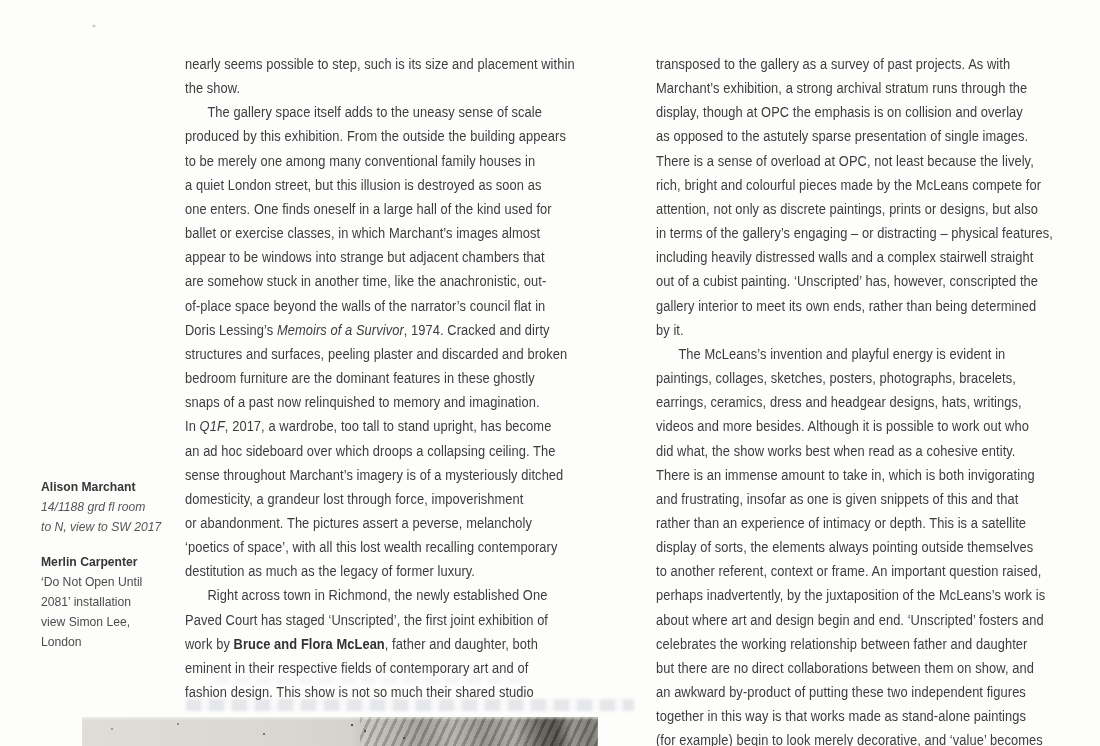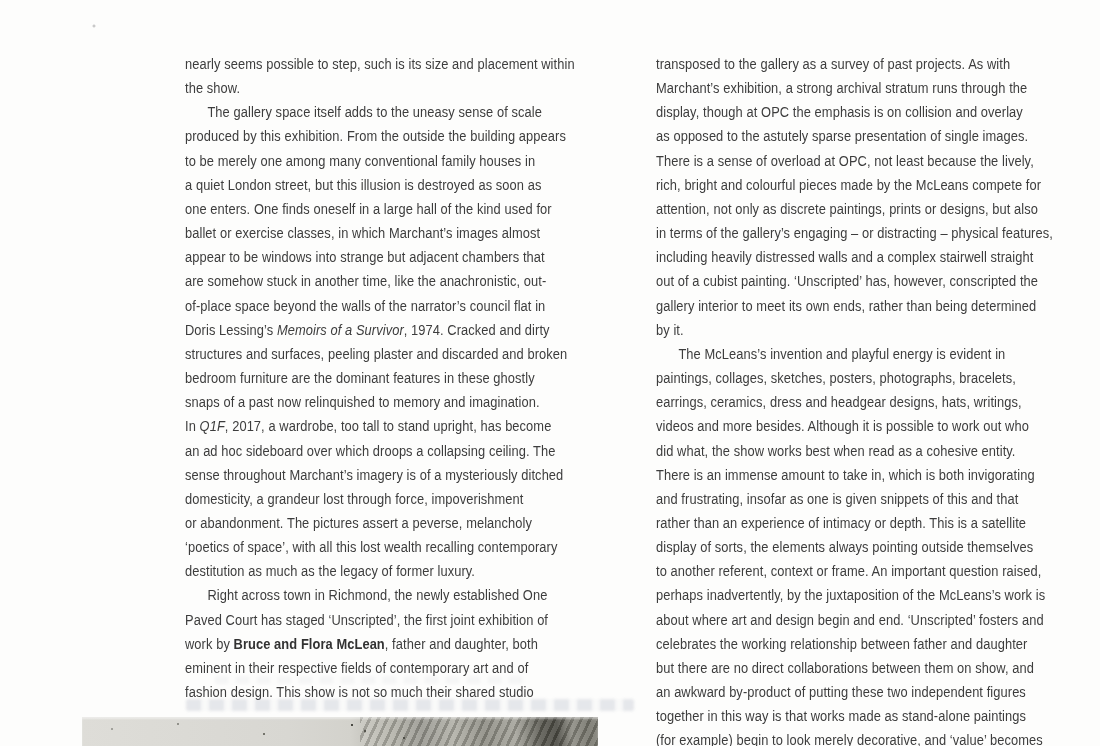--- a/index.html
+++ b/index.html
@@ -85,20 +85,32 @@
     background:radial-gradient(circle,#c9c9c9 30%,transparent 70%);
   }
 </style>
 </head>
 <body>
 
 <div class="page">
   <div class="scan-speck"></div>
 
   <aside id="captions">
+      <div class="caption-block caption-italic">
+        <div class="cline caption-artist">Alison Marchant</div>
+        <div class="cline caption-line">14/1188 grd fl room</div>
+        <div class="cline caption-line">to N, view to SW 2017</div>
+      </div>
+      <div class="caption-block">
+        <div class="cline caption-artist">Merlin Carpenter</div>
+        <div class="cline caption-line">‘Do Not Open Until</div>
+        <div class="cline caption-line">2081’ installation</div>
+        <div class="cline caption-line">view Simon Lee,</div>
+        <div class="cline caption-line">London</div>
+      </div>
     </aside>
 
   <div id="left-column" class="column">
       <div class="line">nearly seems possible to step, such is its size and placement within</div>
       <div class="line">the show.</div>
       <div class="line indent">The gallery space itself adds to the uneasy sense of scale</div>
       <div class="line">produced by this exhibition. From the outside the building appears</div>
       <div class="line">to be merely one among many conventional family houses in</div>
       <div class="line">a quiet London street, but this illusion is destroyed as soon as</div>
       <div class="line">one enters. One finds oneself in a large hall of the kind used for</div>

